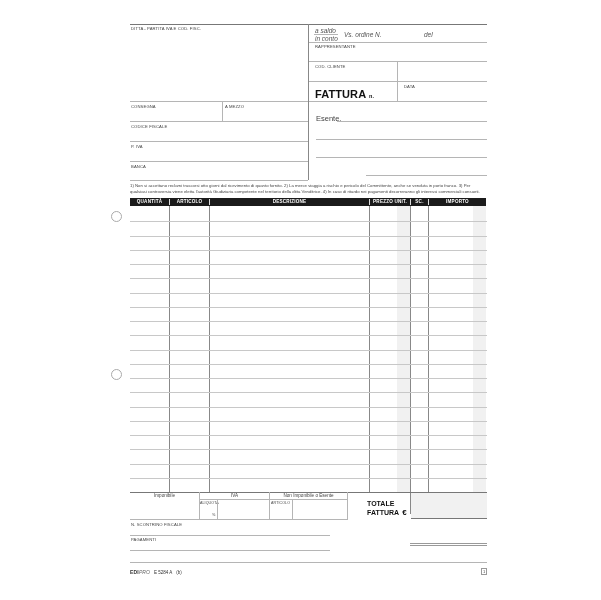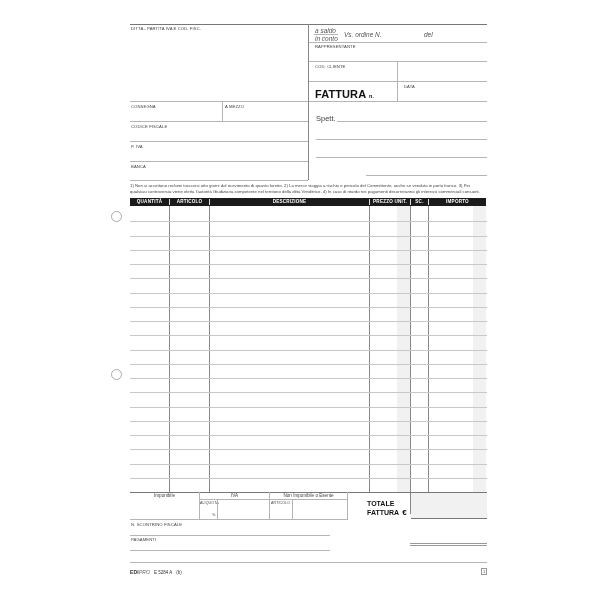--- a/index.html
+++ b/index.html
@@ -82,21 +82,21 @@
   <div class="vl light" style="left:397px; top:61px; height:40px;"></div>
   <div class="abs" style="left:398px; top:62px; width:89px; height:19px;"></div>
 
   <div class="hl" style="left:309px; top:81px; width:178px;"></div>
   <div class="fattura"><span>FATTURA</span> <small>n.</small></div>
   <div class="abs" style="left:369px; top:86px; width:28px; height:14px;"></div>
   <div class="lbl" style="left:404px; top:84px;">DATA</div>
   <div class="abs" style="left:398px; top:90px; width:89px; height:11px;"></div>
   <div class="hl" style="left:309px; top:101px; width:178px;"></div>
 
-  <div class="spett">Spett.</div>
+  <div class="spett">Esente.</div>
   <div class="hl" style="left:337px; top:121px; width:150px;"></div>
   <div class="abs" style="left:337px; top:112px; width:150px; height:9px;"></div>
   <div class="hl" style="left:316px; top:139px; width:171px;"></div>
   <div class="abs" style="left:316px; top:128px; width:171px; height:11px;"></div>
   <div class="hl" style="left:316px; top:157px; width:171px;"></div>
   <div class="abs" style="left:316px; top:146px; width:171px; height:11px;"></div>
   <div class="hl" style="left:366px; top:175px; width:121px;"></div>
   <div class="abs" style="left:366px; top:164px; width:121px; height:11px;"></div>
 </div>
 

